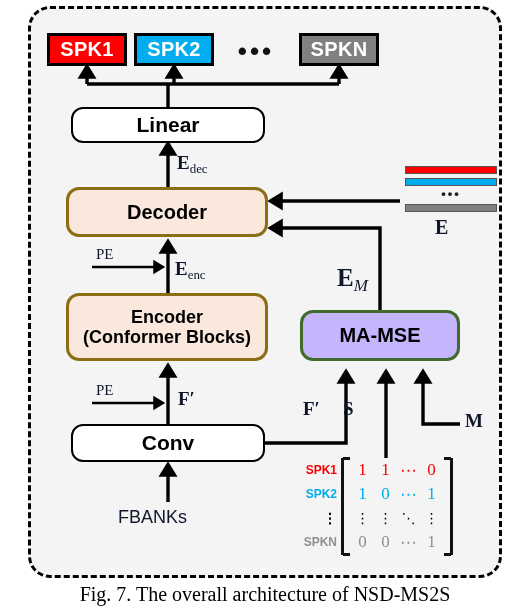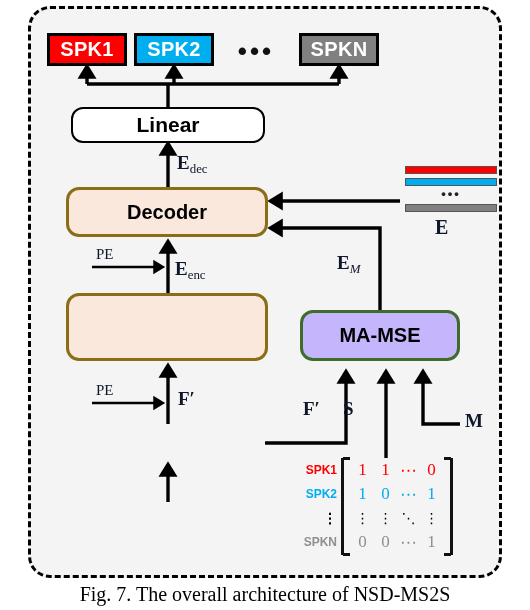--- a/index.html
+++ b/index.html
@@ -50,21 +50,21 @@
 
   
   .ml{position:absolute;font-family:"Liberation Serif",serif;color:#0f172a;white-space:nowrap;}
   .bold{font-weight:bold;}
   .sub{font-size:.68em;vertical-align:-.28em;font-weight:normal;}
   .subi{font-size:.68em;vertical-align:-.28em;font-style:italic;font-weight:normal;}
 
   #lbl-edec{left:177px;top:152px;font-size:19px;}
   #lbl-eenc{left:175px;top:258px;font-size:19px;}
   #lbl-fp1{left:178px;top:388px;font-size:19px;}
-  #lbl-em{left:337px;top:252px;font-size:19px;}
+  #lbl-em{left:337px;top:264px;font-size:25px;}
   #lbl-E{left:435px;top:216px;font-size:20px;}
   #lbl-fp2{left:303px;top:398px;font-size:19px;}
   #lbl-S{left:343px;top:398px;font-size:19px;}
   #lbl-M{left:465px;top:410px;font-size:19px;}
   #lbl-pe1{left:96px;top:246px;font-size:15px;}
   #lbl-pe2{left:96px;top:382px;font-size:15px;}
   #lbl-fbanks{left:118px;top:507px;font-size:18px;font-family:"Liberation Sans",sans-serif;}
 
   
   #matrix{position:absolute;left:293px;top:458px;width:180px;height:100px;
@@ -147,25 +147,28 @@
   <div class="blk spk" id="spk2">SPK2</div>
   <div id="spkdots">•••</div>
   <div class="blk spk" id="spkn">SPKN</div>
 
   <div class="blk wbox" id="linear">Linear</div>
 
   <div class="blk tan" id="decoder">Decoder</div>
 
   <div class="blk tan" id="encoder">
     <div>
+      <div>Encoder</div>
+      <div>(Conformer Blocks)</div>
     </div>
   </div>
 
   <div class="blk" id="mamse">MA-MSE</div>
 
+  <div class="blk wbox" id="conv">Conv</div>
 
   <div id="estack">
     <div class="bar" id="ebar1"></div>
     <div class="bar" id="ebar2"></div>
     <div id="edots">•••</div>
     <div class="bar" id="ebar3"></div>
   </div>
 
   <div class="ml bold" id="lbl-E">E</div>
 
@@ -182,20 +185,21 @@
   </div>
 
   <div class="ml bold" id="lbl-fp1">F′</div>
   <div class="ml bold" id="lbl-fp2">F′</div>
   <div class="ml bold" id="lbl-S">S</div>
   <div class="ml bold" id="lbl-M">M</div>
 
   <div class="ml" id="lbl-pe1">PE</div>
   <div class="ml" id="lbl-pe2">PE</div>
 
+  <div class="ml" id="lbl-fbanks">FBANKs</div>
 
   <div id="matrix">
     <div class="rowlabels">
       <div class="rl r1">SPK1</div>
       <div class="rl r2">SPK2</div>
       <div class="rl rv">⋮</div>
       <div class="rl rn">SPKN</div>
     </div>
     <div class="mbody">
       <span class="cap t"></span>

